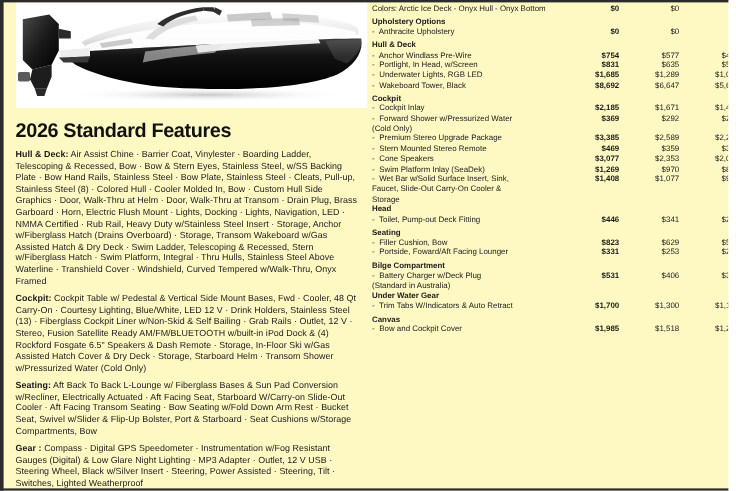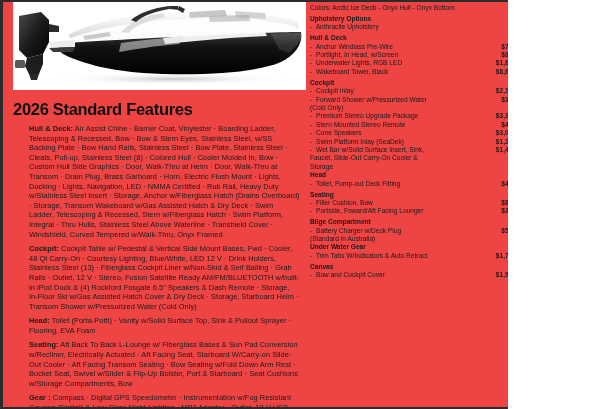--- a/index.html
+++ b/index.html
@@ -9,23 +9,23 @@
   }
   body {
     width: 613px;
     height: 409px;
     overflow: hidden;
     font-family: "Liberation Sans", sans-serif;
     color: #1a1a1a;
   }
   #page {
     position: relative;
-    width: 508px;
+    width: 607px;
     height: 409px;
-    background: #ef4444;
+    background: #fef9c3;
     box-sizing: border-box;
     border-left: 3px solid #2b2b2b;
     border-top: 2px solid #2b2b2b;
     border-bottom: 2px solid #2b2b2b;
     display: flex;
     overflow: hidden;
   }
 
   
   #left-col {
@@ -50,21 +50,21 @@
     font-size: 16.5px;
     font-weight: bold;
     letter-spacing: -0.3px;
     margin: 10px 0 5px 4px;
     color: #111;
   }
 
   .feat-block {
     font-size: 7.4px;
     line-height: 9.6px;
-    margin: 0 0 5px 20px;
+    margin: 0 0 5px 4px;
     text-align: left;
     color: #1a1a1a;
     letter-spacing: 0.05px;
   }
   .feat-label {
     font-weight: bold;
   }
 
   
   #right-col {
@@ -172,21 +172,20 @@
         <path d="M70 34 L96 30 L98 34 L72 38 Z" fill="#bdbdbd" opacity="0.8"></path>
         <path d="M196 14 L236 13 L237 19 L197 20 Z" fill="#9a9a9a" opacity="0.45"></path>
       </svg>
     </div>
 
     <div id="features-title">2026 Standard Features</div>
 
     <div id="features-body">
         <div class="feat-block"><span class="feat-label">Hull &amp; Deck:</span><span> Air Assist Chine · Barrier Coat, Vinylester · Boarding Ladder, Telescoping &amp; Recessed, Bow · Bow &amp; Stern Eyes, Stainless Steel, w/SS Backing Plate · Bow Hand Rails, Stainless Steel · Bow Plate, Stainless Steel · Cleats, Pull-up, Stainless Steel (8) · Colored Hull · Cooler Molded In, Bow · Custom Hull Side Graphics · Door, Walk-Thru at Helm · Door, Walk-Thru at Transom · Drain Plug, Brass Garboard · Horn, Electric Flush Mount · Lights, Docking · Lights, Navigation, LED · NMMA Certified · Rub Rail, Heavy Duty w/Stainless Steel Insert · Storage, Anchor w/Fiberglass Hatch (Drains Overboard) · Storage, Transom Wakeboard w/Gas Assisted Hatch &amp; Dry Deck · Swim Ladder, Telescoping &amp; Recessed, Stern w/Fiberglass Hatch · Swim Platform, Integral · Thru Hulls, Stainless Steel Above Waterline · Transhield Cover · Windshield, Curved Tempered w/Walk-Thru, Onyx Framed</span></div>
         <div class="feat-block"><span class="feat-label">Cockpit:</span><span> Cockpit Table w/ Pedestal &amp; Vertical Side Mount Bases, Fwd · Cooler, 48 Qt Carry-On · Courtesy Lighting, Blue/White, LED 12 V · Drink Holders, Stainless Steel (13) · Fiberglass Cockpit Liner w/Non-Skid &amp; Self Bailing · Grab Rails · Outlet, 12 V · Stereo, Fusion Satellite Ready AM/FM/BLUETOOTH w/built-in iPod Dock &amp; (4) Rockford Fosgate 6.5" Speakers &amp; Dash Remote · Storage, In-Floor Ski w/Gas Assisted Hatch Cover &amp; Dry Deck · Storage, Starboard Helm · Transom Shower w/Pressurized Water (Cold Only)</span></div>
-        <div class="feat-block"><span class="feat-label">Head:</span><span> Toilet (Porta-Potti) · Vanity w/Solid Surface Top, Sink &amp; Pullout Sprayer · Flooring, EVA Foam</span></div>
         <div class="feat-block"><span class="feat-label">Seating:</span><span> Aft Back To Back L-Lounge w/ Fiberglass Bases &amp; Sun Pad Conversion w/Recliner, Electrically Actuated · Aft Facing Seat, Starboard W/Carry-on Slide-Out Cooler · Aft Facing Transom Seating · Bow Seating w/Fold Down Arm Rest · Bucket Seat, Swivel w/Slider &amp; Flip-Up Bolster, Port &amp; Starboard · Seat Cushions w/Storage Compartments, Bow</span></div>
         <div class="feat-block"><span class="feat-label">Gear :</span><span> Compass · Digital GPS Speedometer · Instrumentation w/Fog Resistant Gauges (Digital) &amp; Low Glare Night Lighting · MP3 Adapter · Outlet, 12 V USB · Steering Wheel, Black w/Silver Insert · Steering, Power Assisted · Steering, Tilt · Switches, Lighted Weatherproof</span></div>
       </div>
   </div>
 
   <div id="right-col">
     <table class="opts">
       <colgroup>
         <col class="c-desc">
           <col class="c-p1">

